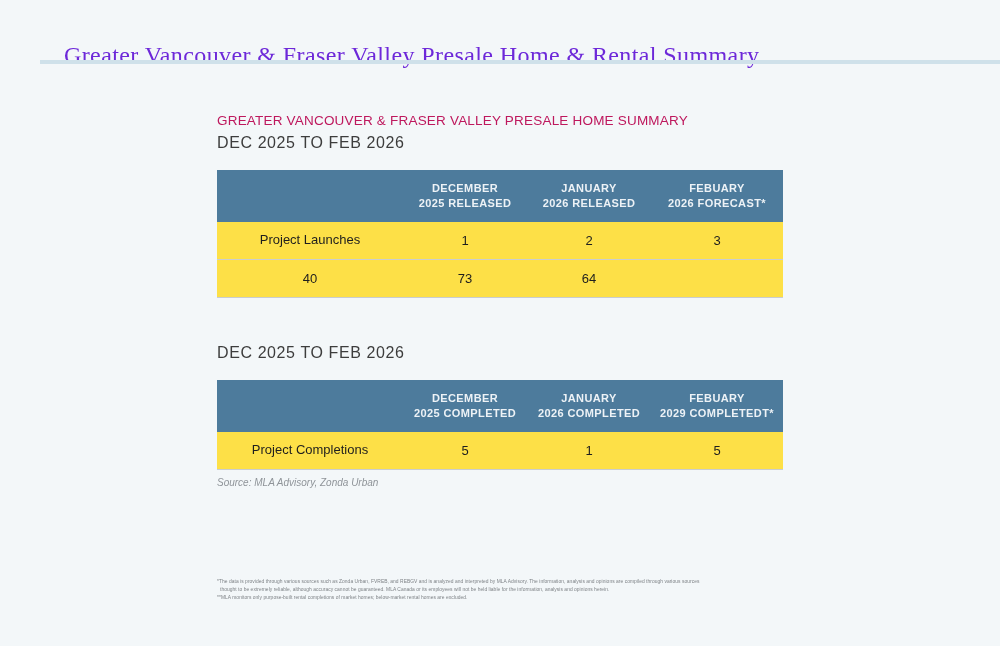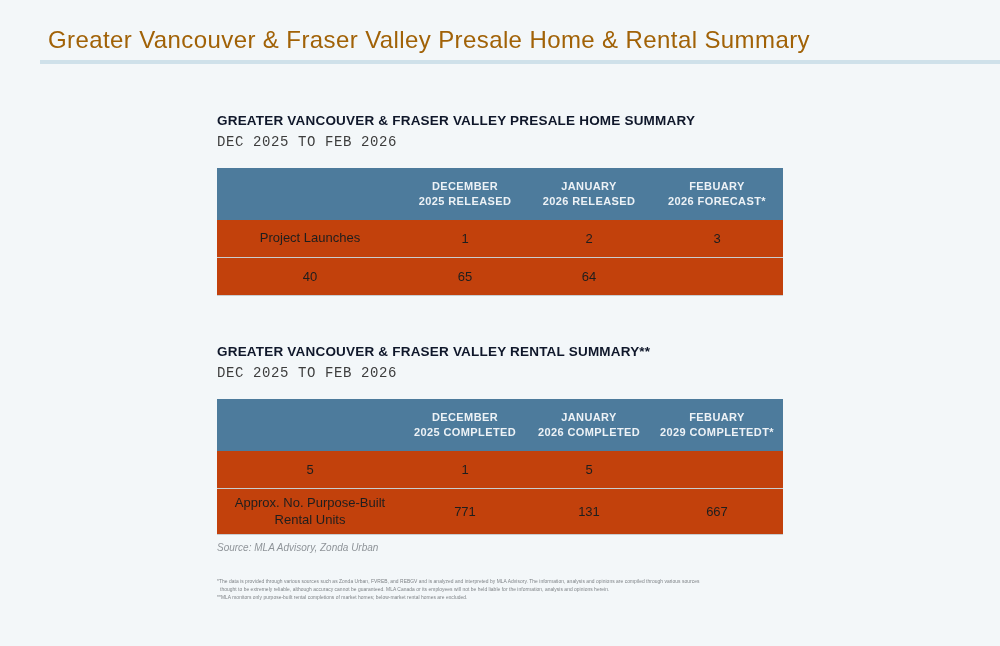--- a/index.html
+++ b/index.html
@@ -5,47 +5,47 @@
   html,body { margin:0; padding:0; }
   body {
     width:1000px; height:646px;
     background:#f3f7f9;
     font-family:"Liberation Sans", sans-serif;
     position:relative;
     overflow:hidden;
   }
   .page-title {
     position:absolute; left:48px; top:26px;
-    font-family:Liberation Sans, sans-serif;
-    font-weight:400; font-size:24px; color:#a16207;
-    letter-spacing:0.4px; margin:0;
+    font-family:Liberation Serif, serif;
+    font-weight:400; font-size:24px; color:#6d28d9;
+    letter-spacing:0.4px; margin:16px;
   }
   .title-underline {
     position:absolute; left:40px; top:60px;
     width:960px; height:4px; background:#cfe1ea;
   }
   .section { position:absolute; left:217px; width:566px; }
   #presale-section { top:113px; }
   #rental-section  { top:344px; }
   .sec-title {
-    font-size:13.5px; font-weight:bold; color:#0f172a;
+    font-size:13.5px; font-weight:normal; color:#be185d;
     letter-spacing:0.2px; margin:0 0 6px 0;
   }
   .sec-sub {
-    font-size:14px; color:#3d3d3d; letter-spacing:0.6px; margin:0 0 18px 0;font-family:Liberation Mono, monospace;
+    font-size:16px; color:#3d3d3d; letter-spacing:0.6px; margin:0 0 18px 0;
   }
   .thead {
     display:grid; grid-template-columns:186px 124px 124px 132px;
     background:#4d7b9c; height:52px; align-items:center;
   }
   .th {
     text-align:center; color:#edf2f6; font-weight:bold;
     font-size:11px; line-height:1.4; letter-spacing:0.4px;
   }
-  .tbody { background:#c2410c; }
+  .tbody { background:#fde047; }
   .trow {
     display:grid; grid-template-columns:186px 124px 124px 132px;
     align-items:center; min-height:37px;
     border-bottom:1px solid #c9cdd0;
   }
   .trow.tall { min-height:45px; }
   .tlabel {
     text-align:center; font-size:13px; color:#1e1e1e;
     padding:2px 4px; line-height:1.25;
   }
@@ -88,57 +88,51 @@
 
   <div class="tbody">
     <div class="trow">
       <div class="tlabel">Project Launches</div>
       <div class="tval">1</div>
       <div class="tval">2</div>
       <div class="tval">3</div>
     </div>
     <div class="trow">
       <div class="tval">40</div>
-      <div class="tval">65</div>
+      <div class="tval">73</div>
       <div class="tval">64</div>
     </div>
   </div>
 </section>
 
 <section class="section" id="rental-section">
-  <h2 class="sec-title">GREATER VANCOUVER &amp; FRASER VALLEY RENTAL SUMMARY**</h2>
   <div class="sec-sub">DEC 2025 TO FEB 2026</div>
 
   <div class="thead">
     <div class="th"></div>
     <div class="th">
       <div>DECEMBER</div>
       <div>2025 COMPLETED</div>
     </div>
     <div class="th">
       <div>JANUARY</div>
       <div>2026 COMPLETED</div>
     </div>
     <div class="th">
       <div>FEBUARY</div>
       <div>2029 COMPLETEDT*</div>
     </div>
   </div>
 
   <div class="tbody">
     <div class="trow">
+      <div class="tlabel">Project Completions</div>
       <div class="tval">5</div>
       <div class="tval">1</div>
       <div class="tval">5</div>
-    </div>
-    <div class="trow tall">
-      <div class="tlabel">Approx. No. Purpose-Built Rental Units</div>
-      <div class="tval">771</div>
-      <div class="tval">131</div>
-      <div class="tval">667</div>
     </div>
   </div>
 
   <div class="source">Source: MLA Advisory, Zonda Urban</div>
 </section>
 
 <div class="footnotes">
   <div class="fn1">*The data is provided through various sources such as Zonda Urban, FVREB, and REBGV and is analyzed and interpreted by MLA Advisory. The information, analysis and opinions are compiled through various sources</div>
   <div class="fn2">thought to be extremely reliable, although accuracy cannot be guaranteed. MLA Canada or its employees will not be held liable for the information, analysis and opinions herein.</div>
   <div class="fn3">**MLA monitors only purpose-built rental completions of market homes; below-market rental homes are excluded.</div>

